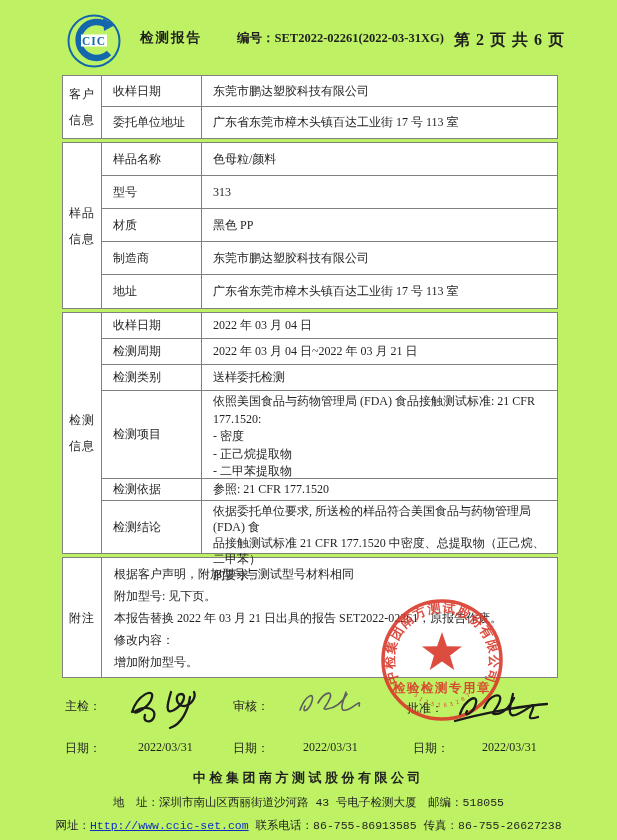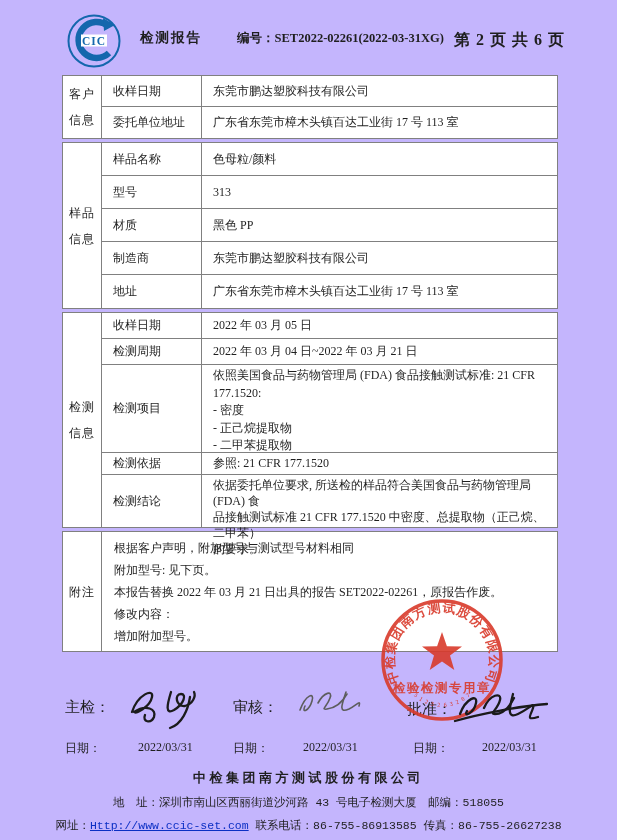--- a/index.html
+++ b/index.html
@@ -1,18 +1,18 @@
 <!DOCTYPE html>
 <html><head>
 <meta charset="utf-8">
 <style>
   * { margin:0; padding:0; box-sizing:border-box; }
   html,body { width:617px; height:840px; background:#ffffff; overflow:hidden; }
   body { font-family:"Liberation Serif","DejaVu Serif",serif; color:#1f1f1f; font-size:12px; position:relative; }
-  .page { position:relative; width:617px; height:840px; background:#c4b5fd; }
+  .page { position:relative; width:617px; height:840px; background:#bef264; }
 
   
   .logo { position:absolute; left:66px; top:13px; width:56px; height:56px; }
   .hdr-title { position:absolute; left:140px; top:29px; font-size:13.5px; font-weight:bold; letter-spacing:2px; }
   .hdr-no { position:absolute; left:237px; top:30px; font-size:12.5px; font-weight:bold; }
   .hdr-page { position:absolute; left:454px; top:30px; font-size:16px; font-weight:bold; letter-spacing:1px; }
 
   
   .tables { position:absolute; left:62px; top:75px; width:496px; }
   .section { display:flex; border:1px solid #808080; margin-bottom:3px; background:#fff; }
@@ -31,21 +31,21 @@
   .s3 .h22 { height:22px; }
   .s3 .h52 { height:52px; }
   .h88 .cell.value.multi { padding-top:2px; }
   .h88 .cell.value.multi div { line-height:17.5px; }
   .h52 .cell.value.multi { padding-top:2px; }
   .h52 .cell.value.multi div { line-height:16px; }
   .notes-cell { flex:1; padding:5px 8px 4px 12px; }
   .notes-cell div { line-height:22px; }
 
   
-  .sig-label { position:absolute; font-size:15px; }
+  .sig-label { position:absolute; font-size:12px; }
   .sig-svg { position:absolute; }
   .date-row { position:absolute; top:740px; font-size:12px; }
 
   
   .stamp { position:absolute; left:377px; top:595px; width:130px; height:130px; opacity:.9; z-index:5; }
   .over-stamp { z-index:6; }
 
   
   .footer { position:absolute; left:0; top:769px; width:617px; text-align:center; }
   .f-company { font-size:13px; font-weight:bold; letter-spacing:3.5px; }
@@ -114,25 +114,29 @@
       </div>
     </div>
 
     <div class="section s3">
       <div class="group-cell">
           <div class="group-label">检测信息</div>
         </div>
       <div class="rows">
         <div class="row h26">
           <div class="cell label">收样日期</div>
-          <div class="cell value">2022 年 03 月 05 日</div>
+          <div class="cell value">2022 年 03 月 04 日</div>
         </div>
         <div class="row h26">
           <div class="cell label">检测周期</div>
           <div class="cell value">2022 年 03 月 04 日~2022 年 03 月 21 日</div>
+        </div>
+        <div class="row h26">
+          <div class="cell label">检测类别</div>
+          <div class="cell value">送样委托检测</div>
         </div>
         <div class="row h88">
           <div class="cell label">检测项目</div>
           <div class="cell value multi">
             <div>依照美国食品与药物管理局 (FDA) 食品接触测试标准: 21 CFR</div>
             <div>177.1520:</div>
             <div>-  密度</div>
             <div>-  正己烷提取物</div>
             <div>-  二甲苯提取物</div>
           </div>

